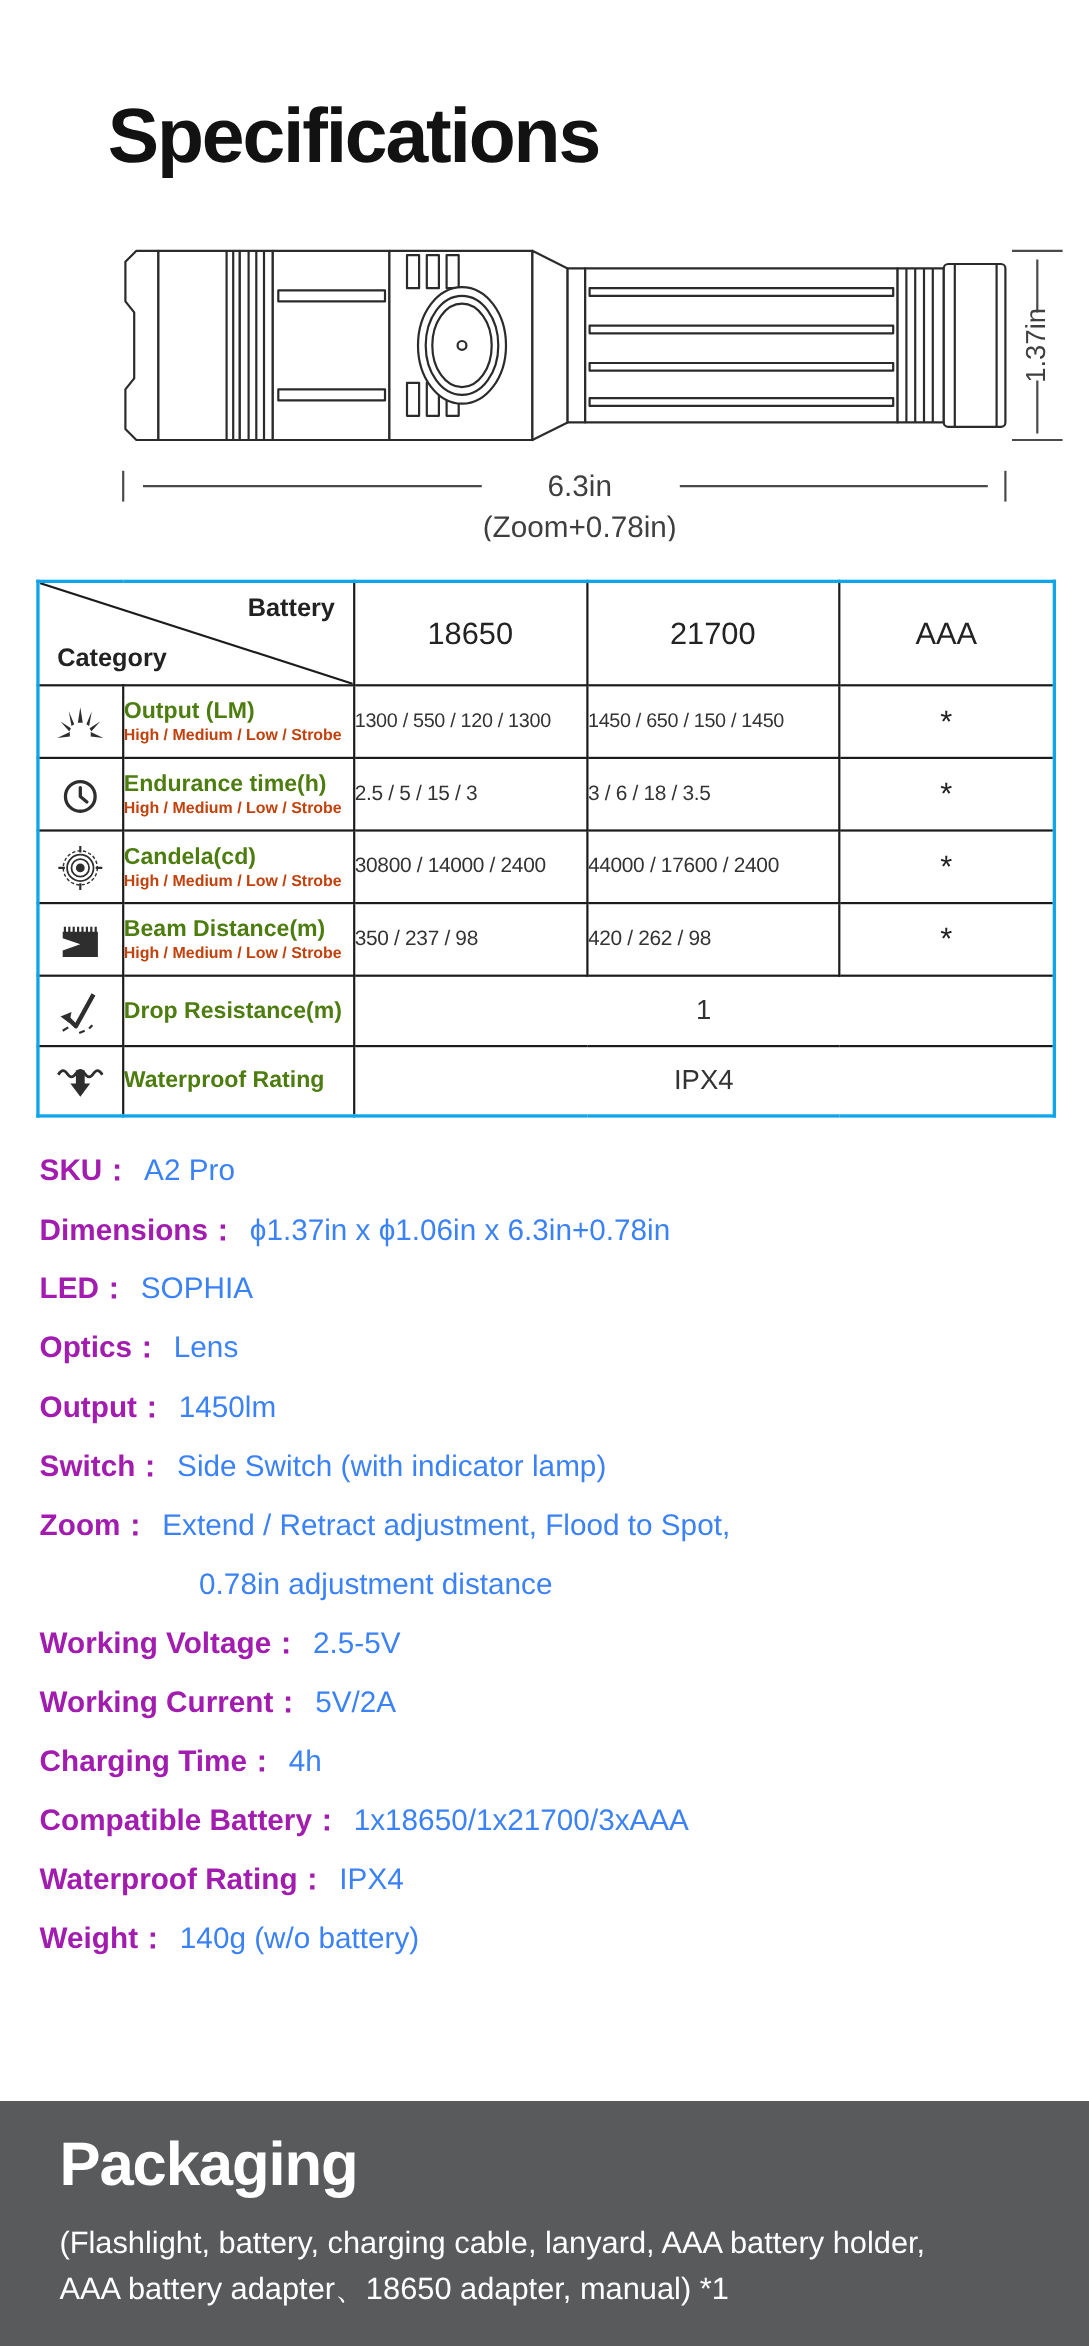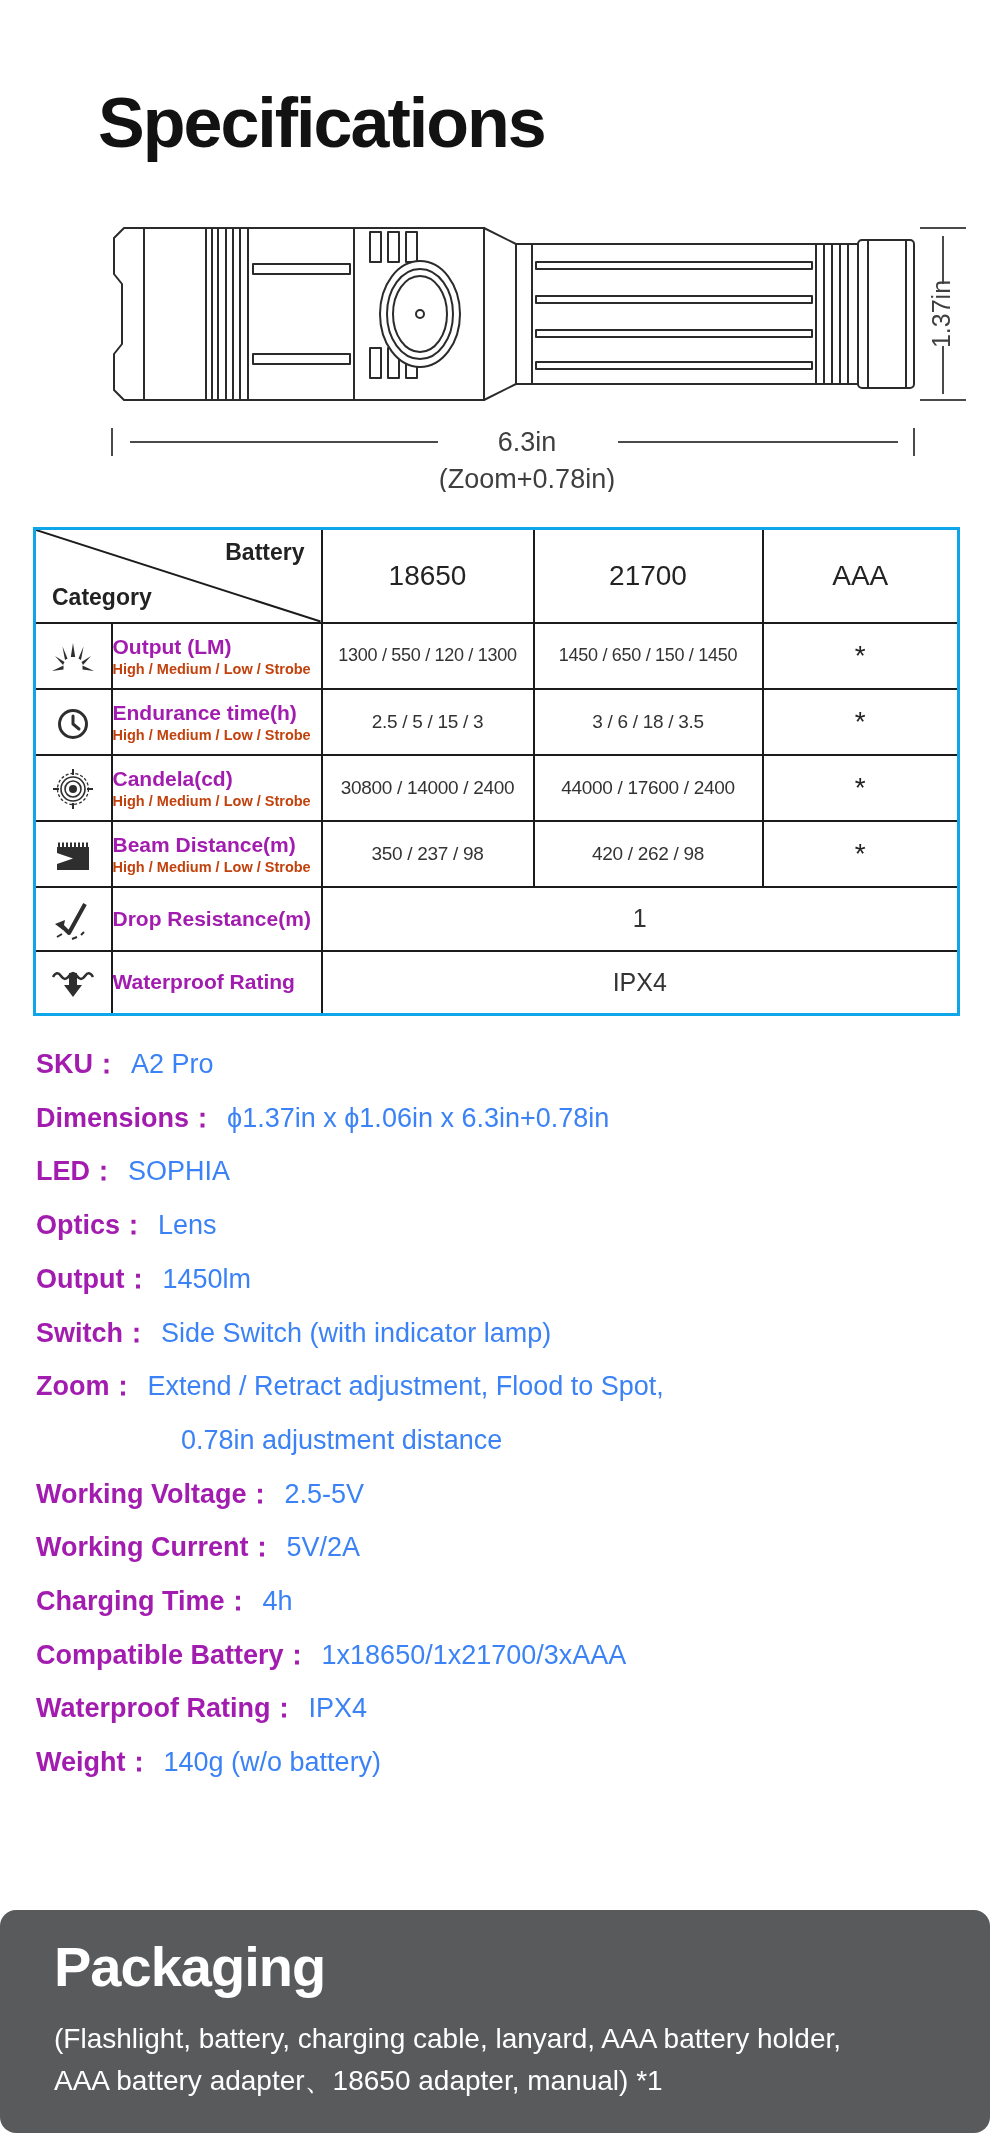--- a/index.html
+++ b/index.html
@@ -17,37 +17,37 @@
   
   table.spec{position:absolute;left:33px;top:527px;width:924px;border-collapse:collapse;
              table-layout:fixed;border:3px solid #0ea5e9;}
   table.spec td{border:2px solid #1b1b1b;padding:0;vertical-align:middle;overflow:hidden;}
   td.diag{position:relative;}
   td.diag .corner-top{position:absolute;top:9px;right:16px;font-size:23px;font-weight:bold;color:#222;}
   td.diag .corner-bottom{position:absolute;bottom:11px;left:16px;font-size:23px;font-weight:bold;color:#222;}
   td.colhead{text-align:center;font-size:28px;font-weight:normal;color:#232323;}
   td.iconcell{text-align:center;}
   td.labelcell{padding-left:13px;}
-  .rowlabel{font-size:21px;font-weight:bold;color:#a21caf;line-height:26px;}
+  .rowlabel{font-size:21px;font-weight:bold;color:#4d7c0f;line-height:26px;}
   .rowsub{font-size:14.5px;color:#c2410c;line-height:18px;font-weight:bold;}
-  td.num{text-align:center;font-size:19px;color:#333;white-space:nowrap;letter-spacing:-0.3px;}
+  td.num{text-align:left;font-size:19px;color:#333;white-space:nowrap;letter-spacing:-0.3px;}
   td.num.tight{font-size:18px;}
   td.star{text-align:center;font-size:28px;color:#222;}
   td.span3{text-align:center;font-size:25px;color:#333;}
 
   
   .speclist{position:absolute;left:36px;top:1038px;width:930px;}
   .srow{line-height:53.7px;font-size:27px;white-space:nowrap;}
   .slabel{font-weight:bold;color:#a21caf;}
   .sval{color:#3b82f6;margin-left:11px;}
   .srow.cont{padding-left:145px;}
   .srow.cont .sval{margin-left:0;margin-top:40px;}
 
   
-  .footer{position:absolute;left:0;top:1910px;width:990px;height:223px;background:#595a5c;color:#fff;border-radius:16px;}
+  .footer{position:absolute;left:0;top:1910px;width:990px;height:223px;background:#595a5c;color:#fff;}
   .footer .ftitle{position:absolute;left:54px;top:24px;font-size:56px;font-weight:800;letter-spacing:-1px;}
   .footer .fline1{position:absolute;left:54px;top:108px;font-size:28px;line-height:42px;}
   .footer .fline2{position:absolute;left:54px;top:150px;font-size:28px;line-height:42px;}
 
   .ic{display:inline-block;vertical-align:middle;}
 </style>
 </head>
 <body>
 
 <div class="page">

